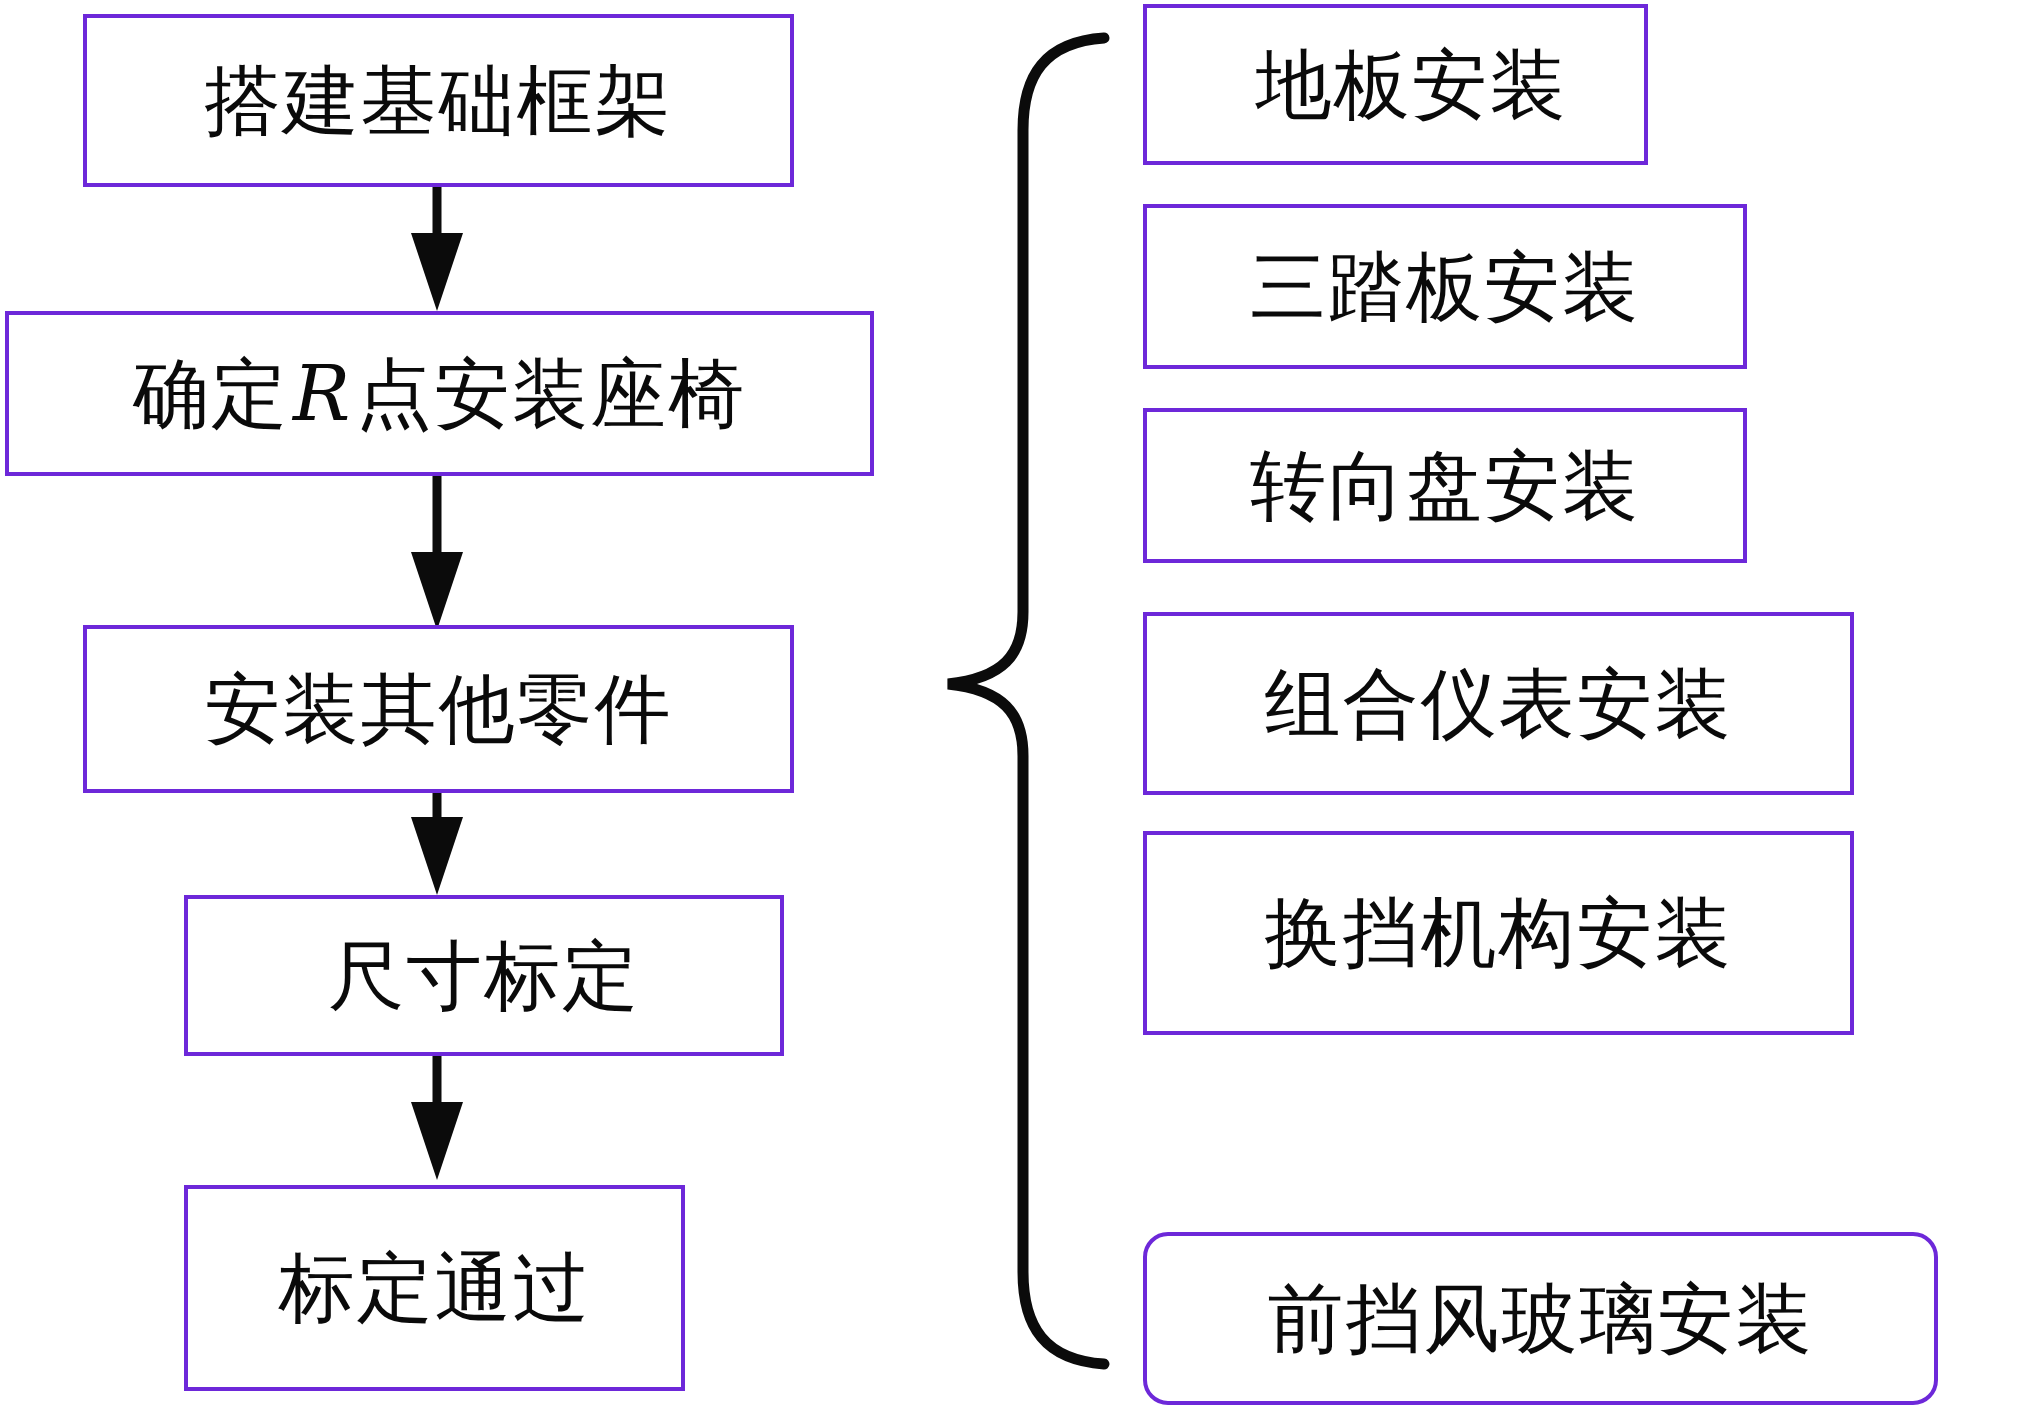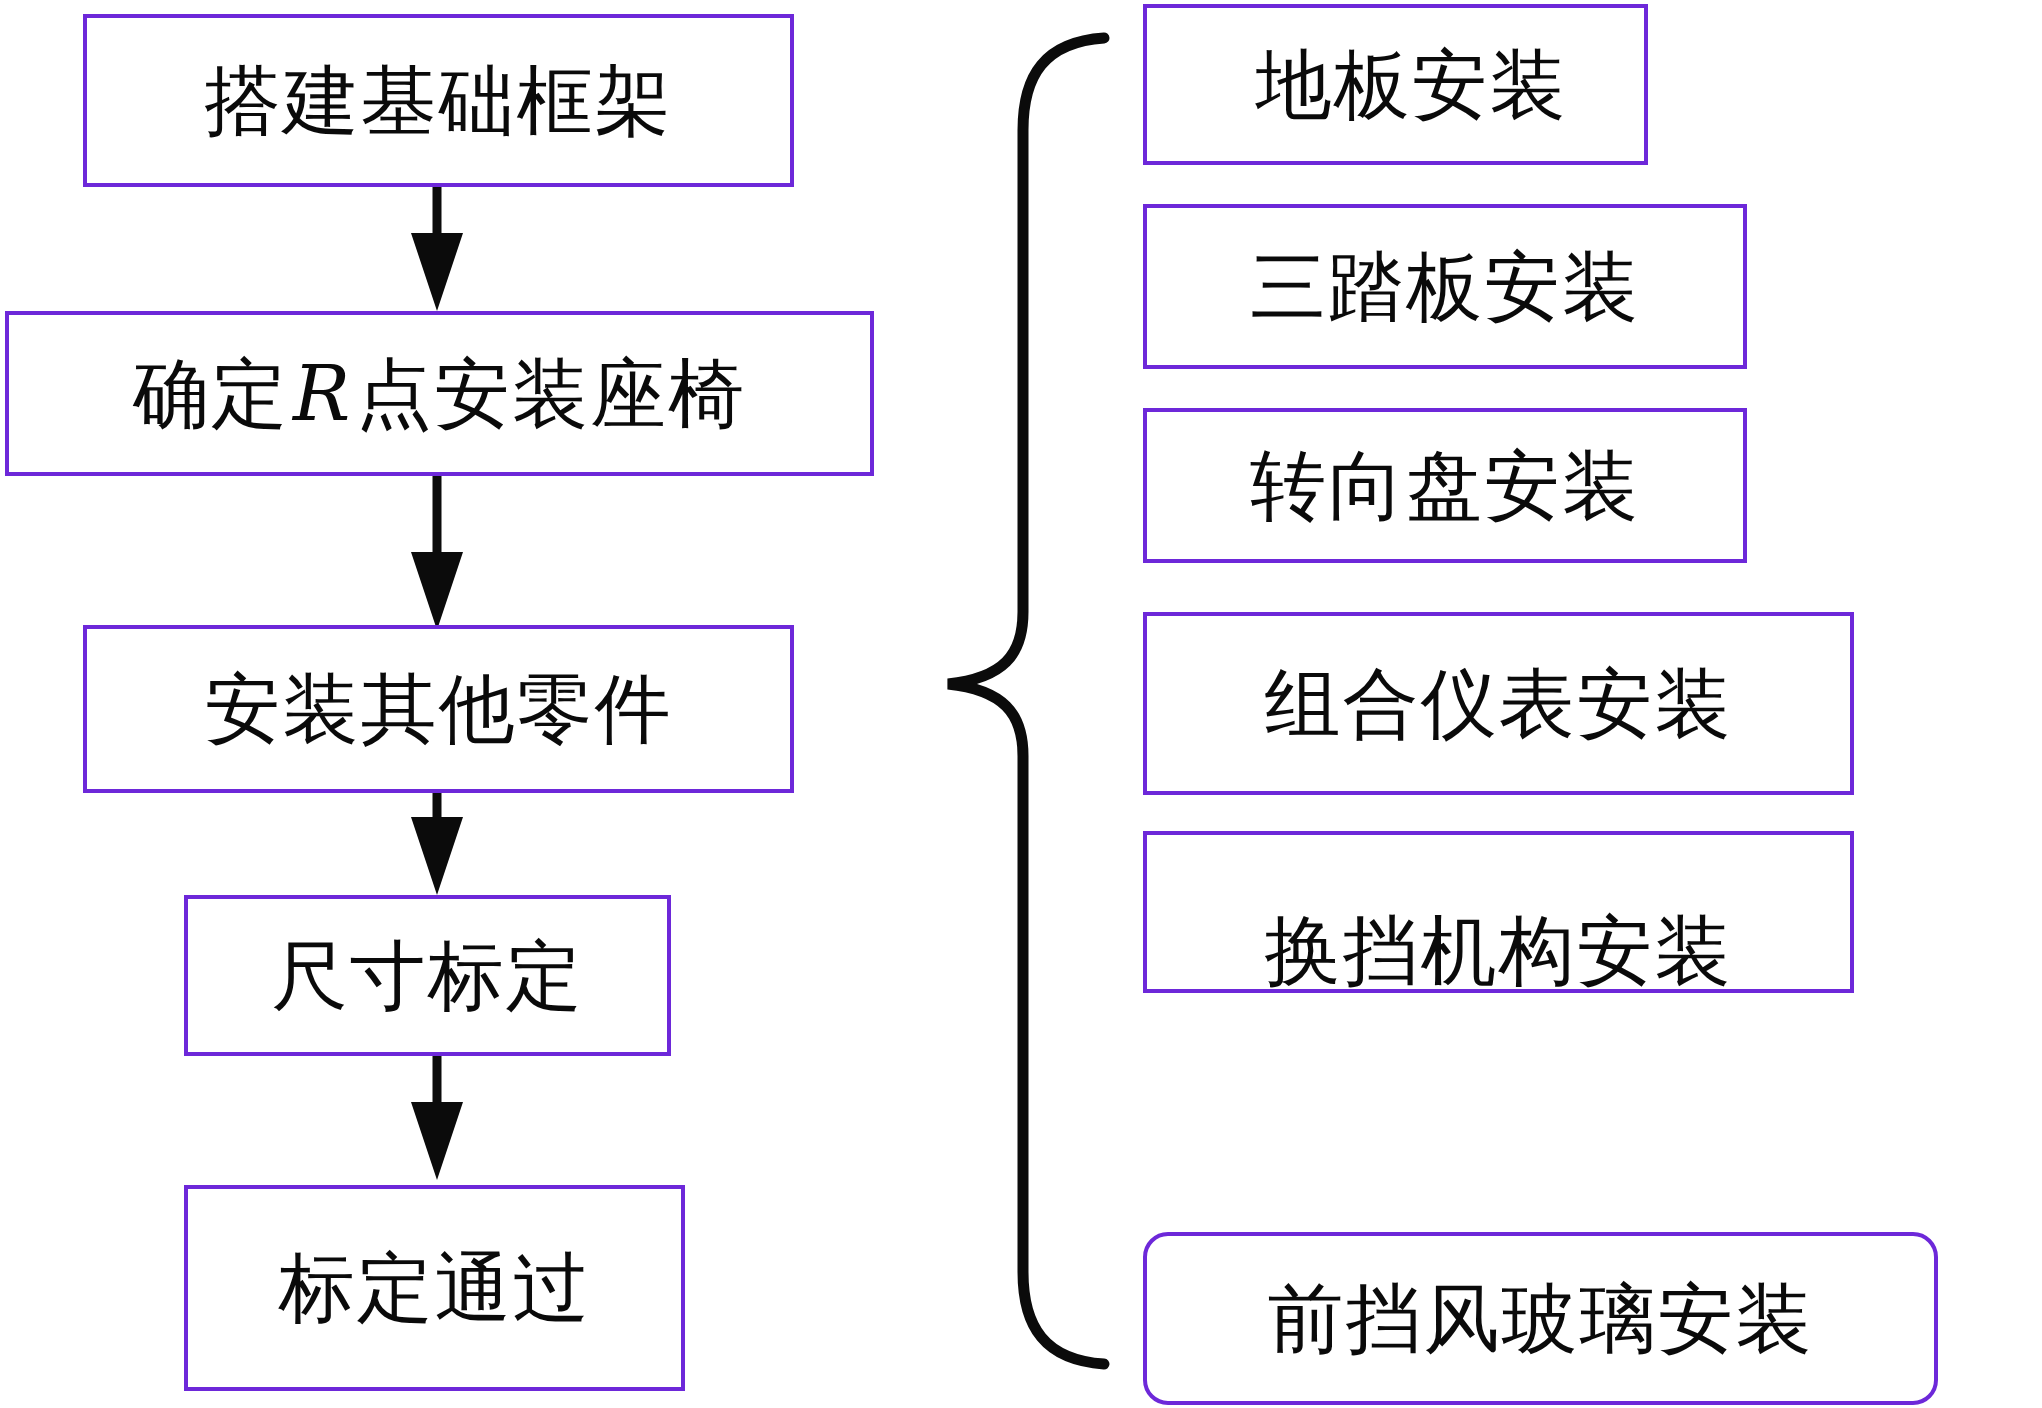--- a/index.html
+++ b/index.html
@@ -39,28 +39,28 @@
   svg.wires {
     position: absolute;
     left: 0;
     top: 0;
     z-index: 1;
   }
   
   .l1 { left: 83px;  top: 14px;   width: 711px; height: 173px; }
   .l2 { left: 5px;   top: 311px;  width: 869px; height: 165px; }
   .l3 { left: 83px;  top: 625px;  width: 711px; height: 168px; }
-  .l4 { left: 184px; top: 895px;  width: 487px; height: 161px; }
+  .l4 { left: 184px; top: 895px;  width: 600px; height: 161px; }
   .l5 { left: 184px; top: 1185px; width: 501px; height: 206px; justify-content: center; }
   
   .r1 { left: 1143px; top: 4px;    width: 505px; height: 161px; padding-left: 32px; }
   .r2 { left: 1143px; top: 204px;  width: 604px; height: 165px; }
   .r3 { left: 1143px; top: 408px;  width: 604px; height: 155px; text-align: center; }
   .r4 { left: 1143px; top: 612px;  width: 711px; height: 183px; }
-  .r5 { left: 1143px; top: 831px;  width: 711px; height: 162px; align-items: flex-end; }
+  .r5 { left: 1143px; top: 831px;  width: 711px; height: 204px; }
   .r6 { left: 1143px; top: 1028px; width: 892px; height: 162px; }
   .r7 { left: 1143px; top: 1232px; width: 795px; height: 173px; border-radius: 25px; }
 </style>
 </head>
 <body>
 
 <div class="canvas">
 
   <svg class="wires" width="2042" height="1408" viewBox="0 0 2042 1408">
 

